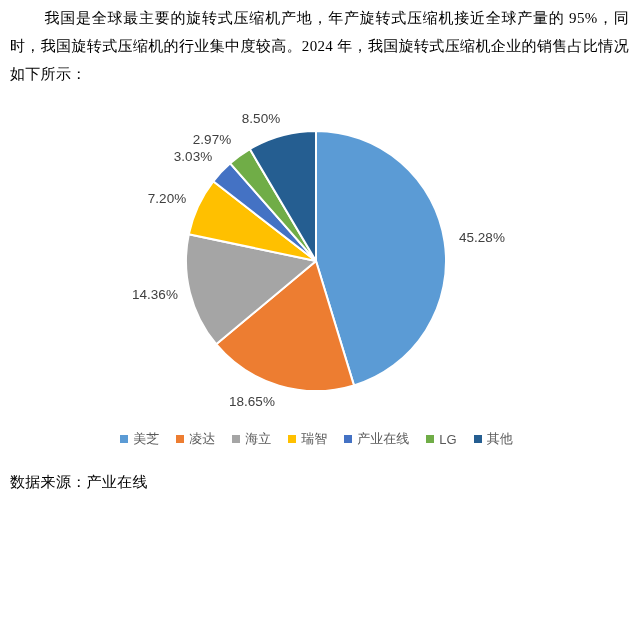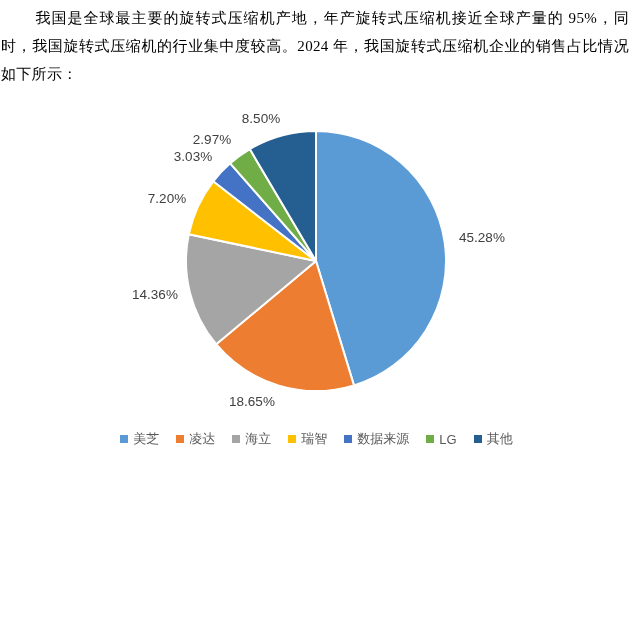--- a/index.html
+++ b/index.html
@@ -8,21 +8,21 @@
     position: relative;
     width: 633px;
     height: 618px;
     background: #ffffff;
     font-family: "Liberation Serif", "DejaVu Serif", serif;
     color: #000000;
     overflow: hidden;
   }
   .body-text {
     position: absolute;
-    left: 1px;
+    left: 10px;
     right: 4px;
     font-size: 15px;
     line-height: 28px;
     text-align: justify;
     letter-spacing: 0.3px;
   }
   .indent { text-indent: 2.3em; }
   .intro { top: 4px; }
   .source-line { top: 468px; }
   .analysis { top: 496px; }
@@ -94,27 +94,28 @@
       <span class="legend-item">
         <span class="legend-swatch" style="background: rgb(165, 165, 165);"></span>
         <span>海立</span>
       </span>
       <span class="legend-item">
         <span class="legend-swatch" style="background: rgb(255, 192, 0);"></span>
         <span>瑞智</span>
       </span>
       <span class="legend-item">
         <span class="legend-swatch" style="background: rgb(68, 114, 196);"></span>
-        <span>数据来源</span>
+        <span>产业在线</span>
       </span>
       <span class="legend-item">
         <span class="legend-swatch" style="background: rgb(112, 173, 71);"></span>
         <span>LG</span>
       </span>
       <span class="legend-item">
         <span class="legend-swatch" style="background: rgb(37, 94, 145);"></span>
         <span>其他</span>
       </span>
     </div>
 
+  <p class="body-text source-line">数据来源：产业在线</p>
 
 
 </div>
 
 </body></html>

